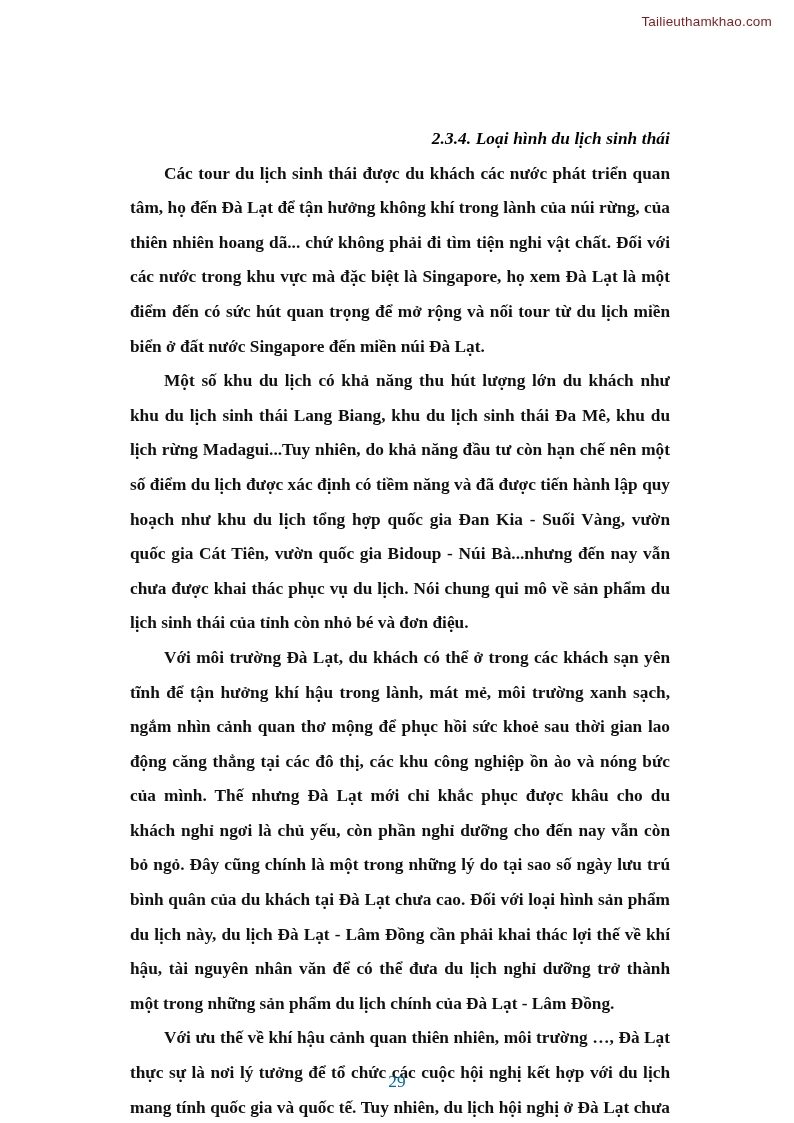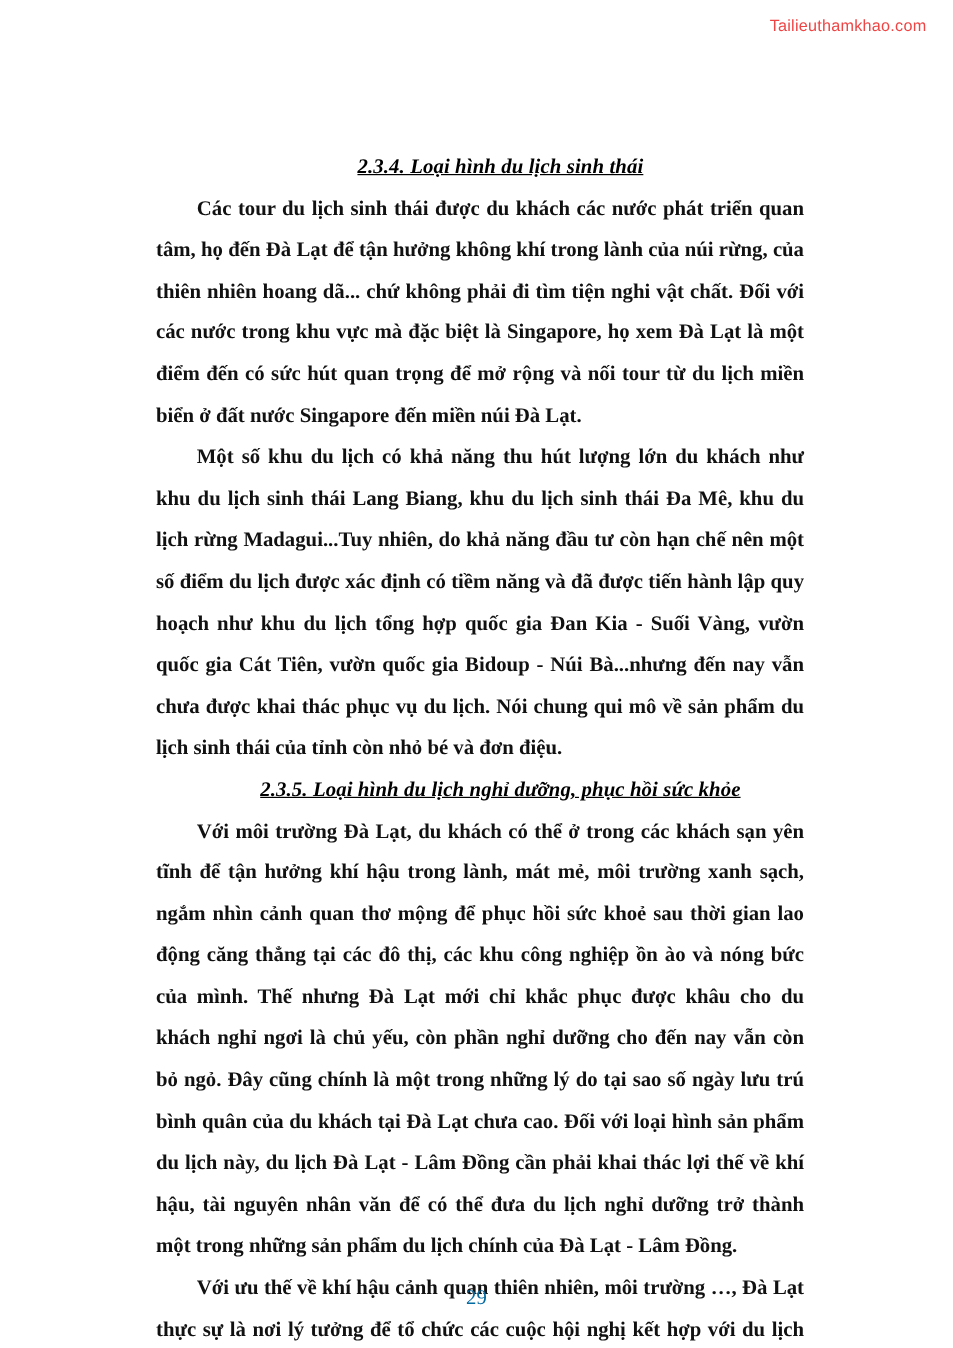--- a/index.html
+++ b/index.html
@@ -17,21 +17,21 @@
     box-sizing: border-box;
   }
 
   .watermark {
     position: absolute;
     top: 14px;
     right: 22px;
     font-family: "Liberation Sans", sans-serif;
     font-size: 13.5px;
     letter-spacing: 0.2px;
-    color: #ef4444;
+    color: #7f1d1d;
     white-space: nowrap;
     user-select: none;
   }
 
   .content {
     position: absolute;
     left: 130px;
     top: 122px;
     width: 540px;
     font-family: "Liberation Serif", "DejaVu Serif", serif;
@@ -39,25 +39,24 @@
     line-height: 34.6px;
     color: #111111;
     text-align: justify;
     text-justify: inter-word;
   }
 
   .heading {
     font-weight: bold;
     font-style: italic;
     text-indent: 34px;
-    text-align: center;
+    text-align: right;
     margin: 0;
     color: #000000;
     letter-spacing: 0.1px;
-    text-decoration: underline;
   }
 
   .para {
     margin: 0;
     text-indent: 34px;
     text-align: justify;
     hyphens: none;
     font-weight: bold;
   }
 
@@ -84,21 +83,20 @@
   <div class="watermark">Tailieuthamkhao.com</div>
 
   <div class="content">
 
     <p class="heading">2.3.4. Loại hình du lịch sinh thái</p>
 
     <p class="para">Các tour du lịch sinh thái được du khách các nước phát triển quan tâm, họ đến Đà Lạt để tận hưởng không khí trong lành của núi rừng, của thiên nhiên hoang dã... chứ không phải đi tìm tiện nghi vật chất. Đối với các nước trong khu vực mà đặc biệt là Singapore, họ xem Đà Lạt là một điểm đến có sức hút quan trọng để mở rộng và nối tour từ du lịch miền biển ở đất nước Singapore đến miền núi Đà Lạt.</p>
 
     <p class="para">Một số khu du lịch có khả năng thu hút lượng lớn du khách như khu du lịch sinh thái Lang Biang, khu du lịch sinh thái Đa Mê, khu du lịch rừng Madagui...Tuy nhiên, do khả năng đầu tư còn hạn chế nên một số điểm du lịch được xác định có tiềm năng và đã được tiến hành lập quy hoạch như khu du lịch tổng hợp quốc gia Đan Kia - Suối Vàng, vườn quốc gia Cát Tiên, vườn quốc gia Bidoup - Núi Bà...nhưng đến nay vẫn chưa được khai thác phục vụ du lịch. Nói chung qui mô về sản phẩm du lịch sinh thái của tỉnh còn nhỏ bé và đơn điệu.</p>
 
-    <p class="heading">2.3.5. Loại hình du lịch nghỉ dưỡng, phục hồi sức khỏe</p>
 
     <p class="para">Với môi trường Đà Lạt, du khách có thể ở trong các khách sạn yên tĩnh để tận hưởng khí hậu trong lành, mát mẻ, môi trường xanh sạch, ngắm nhìn cảnh quan thơ mộng để phục hồi sức khoẻ sau thời gian lao động căng thẳng tại các đô thị, các khu công nghiệp ồn ào và nóng bức của mình. Thế nhưng Đà Lạt mới chỉ khắc phục được khâu cho du khách nghỉ ngơi là chủ yếu, còn phần nghỉ dưỡng cho đến nay vẫn còn bỏ ngỏ. Đây cũng chính là một trong những lý do tại sao số ngày lưu trú bình quân của du khách tại Đà Lạt chưa cao. Đối với loại hình sản phẩm du lịch này, du lịch Đà Lạt - Lâm Đồng cần phải khai thác lợi thế về khí hậu, tài nguyên nhân văn để có thể đưa du lịch nghỉ dưỡng trở thành một trong những sản phẩm du lịch chính của Đà Lạt - Lâm Đồng.</p>
 
 
     <p class="para">Với ưu thế về khí hậu cảnh quan thiên nhiên, môi trường …, Đà Lạt thực sự là nơi lý tưởng để tổ chức các cuộc hội nghị kết hợp với du lịch mang tính quốc gia và quốc tế. Tuy nhiên, du lịch hội nghị ở Đà Lạt chưa phát triển, chưa khai thác được lợi thế này. Chỉ mới có một số khách sạn có phòng họp lớn như: Khách sạn Sofitel</p>
 
   </div>
 
   <div class="page-number">29</div>
 

